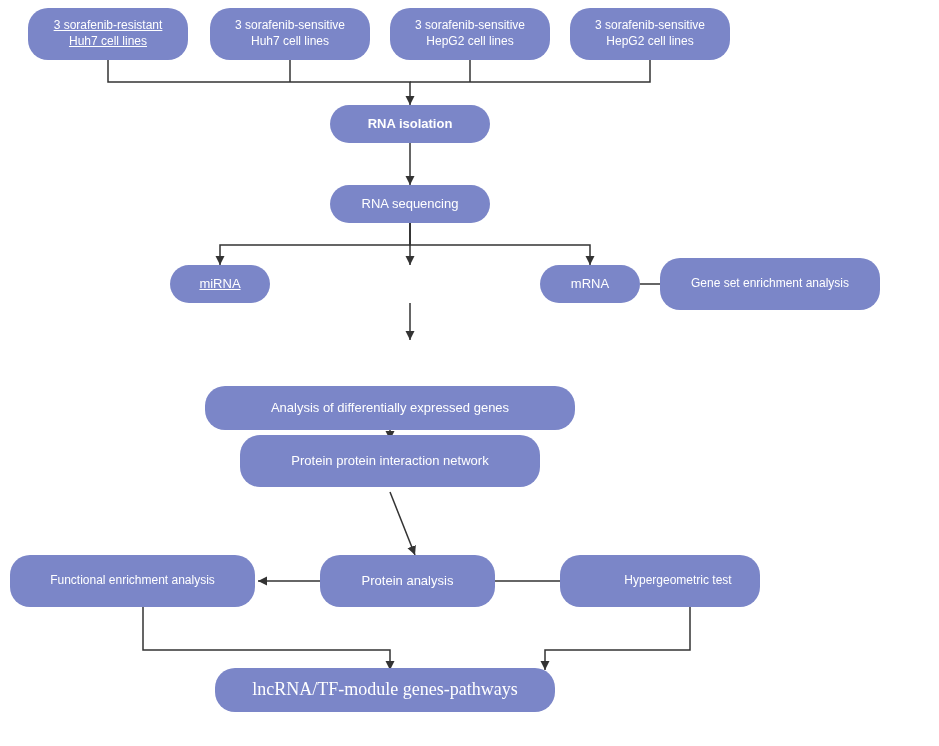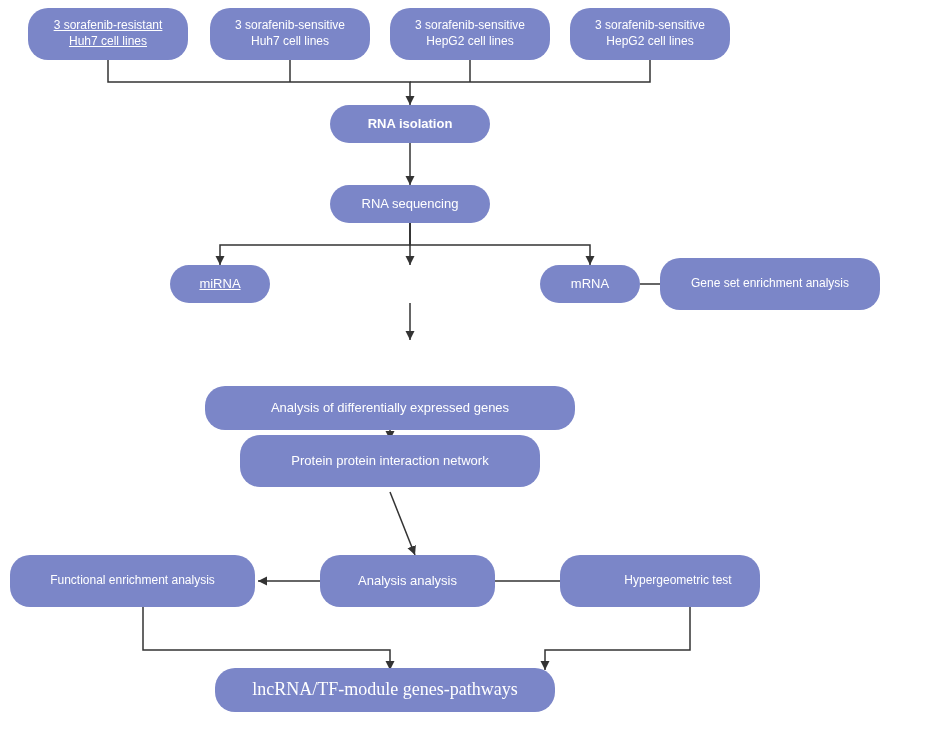--- a/index.html
+++ b/index.html
@@ -111,19 +111,19 @@
   <div class="node" style="left:540px;top:265px;width:100px;height:38px;">mRNA</div>
 
   <div class="node" style="left:660px;top:258px;width:220px;height:52px;font-size:12px;">Gene set enrichment analysis</div>
 
   <div class="node" style="left:205px;top:358px;width:370px;height:44px;font-size:13px;margin-top:28px;">Analysis of differentially expressed genes</div>
 
   <div class="node" style="left:240px;top:435px;width:300px;height:52px;font-size:13px;text-align:center;">Protein protein interaction network</div>
 
   <div class="node" style="left:10px;top:555px;width:245px;height:52px;font-size:12px;">Functional enrichment analysis</div>
 
-  <div class="node" style="left:320px;top:555px;width:175px;height:52px;font-size:13px;">Analysis analysis</div>
+  <div class="node" style="left:320px;top:555px;width:175px;height:52px;font-size:13px;">Protein analysis</div>
 
   <div class="node" style="left:560px;top:555px;width:200px;height:52px;font-size:12px;padding-left:48px;">Hypergeometric test</div>
 
   <div class="node" style="left:215px;top:668px;width:340px;height:44px;font-size:18px;font-family:Liberation Serif, serif;">lncRNA/TF-module genes-pathways</div>
 
 </div>
 
 </body></html>

